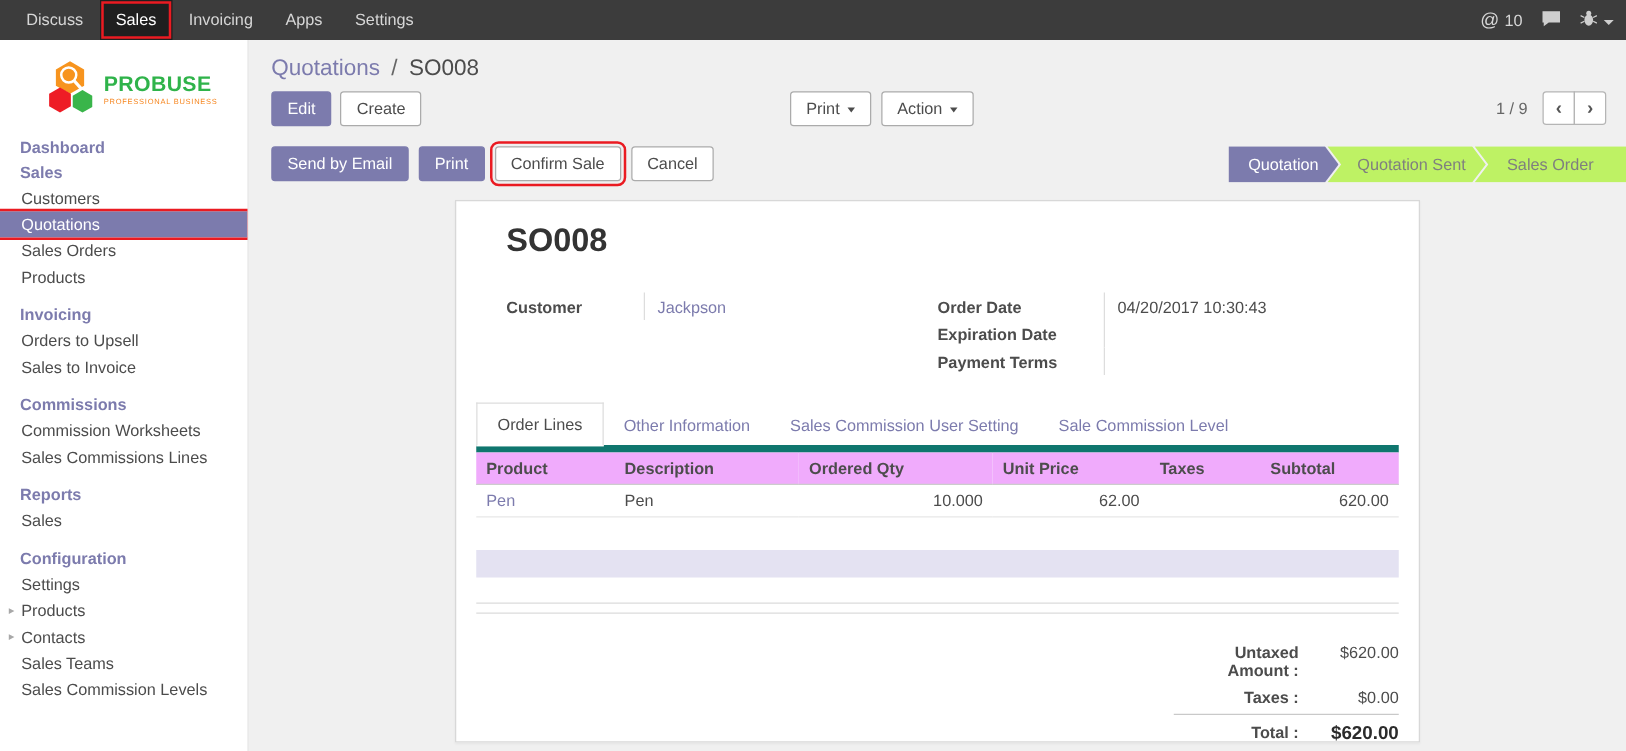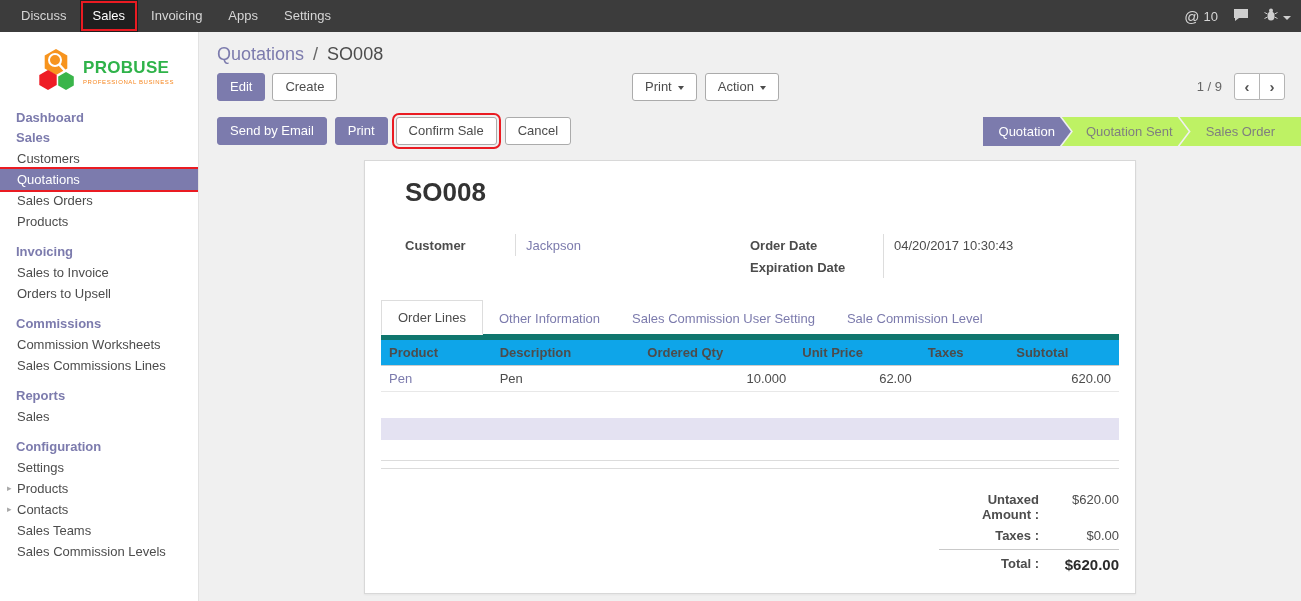--- a/index.html
+++ b/index.html
@@ -75,21 +75,21 @@
   .f-label { font-weight:bold; color:#4c4c4c; width:110px; flex-shrink:0; }
   .fg.right .f-label { width:133px; }
   .f-value { border-left:1px solid #ddd; padding-left:10px; flex:1; height:100%; display:flex; align-items:center; }
   .f-value.link { color:#7c7bad; cursor:pointer; }
 
   .tabs { display:flex; border-bottom:6px solid #0f766e; margin-top:22px;align-items:flex-end; }
   .tab { padding:9px 16px; color:#7c7bad; cursor:pointer; margin-bottom:-1px; }
   .tab.active { background:#fff; border:1px solid #ddd; border-bottom:1px solid #fff; color:#4c4c4c; }
 
   table.olines { width:100%; border-collapse:collapse; }
-  table.olines th { background:#0ea5e9; border-bottom:1px solid #ccc; text-align:left; font-weight:bold; padding:5px 8px; color:#4c4c4c; }
+  table.olines th { background:#f0abfc; border-bottom:1px solid #ccc; text-align:left; font-weight:bold; padding:5px 8px; color:#4c4c4c; }
   table.olines td { padding:5px 8px; border-bottom:1px solid #e8e8e8; }
   td.num, th.num-h { }
   td.num { text-align:right; }
   td.link { color:#7c7bad; cursor:pointer; }
 
   .lavender-band { height:22px; background:#e4e2f2; margin-top:26px; }
   .sep-line { border-top:1px solid #dcdcdc; margin-top:20px; }
   .sep-line.second { margin-top:7px; }
 
   .totals { width:180px; margin:20px 0 0 auto; }
@@ -154,22 +154,22 @@
     <div class="side-heading">Dashboard</div>
     <div class="side-heading">Sales</div>
     <span class="side-item">Customers</span>
     <span class="side-item active annot">Quotations</span>
     <span class="side-item">Sales Orders</span>
     <span class="side-item">Products</span>
   </div>
 
   <div class="side-section">
     <div class="side-heading">Invoicing</div>
+    <span class="side-item">Orders to Upsell</span>
     <span class="side-item">Sales to Invoice</span>
-    <span class="side-item">Orders to Upsell</span>
   </div>
 
   <div class="side-section">
     <div class="side-heading">Commissions</div>
     <span class="side-item">Commission Worksheets</span>
     <span class="side-item">Sales Commissions Lines</span>
   </div>
 
   <div class="side-section">
     <div class="side-heading">Reports</div>
@@ -236,20 +236,24 @@
           <span class="f-value link">Jackpson</span>
         </div>
       </div>
       <div class="fg right">
         <div class="f-row">
           <span class="f-label">Order Date</span>
           <span class="f-value">04/20/2017 10:30:43</span>
         </div>
         <div class="f-row">
           <span class="f-label">Expiration Date</span>
+          <span class="f-value"></span>
+        </div>
+        <div class="f-row">
+          <span class="f-label">Payment Terms</span>
           <span class="f-value"></span>
         </div>
       </div>
     </div>
 
     <div class="tabs">
       <span class="tab active">Order Lines</span>
       <span class="tab">Other Information</span>
       <span class="tab">Sales Commission User Setting</span>
       <span class="tab">Sale Commission Level</span>

